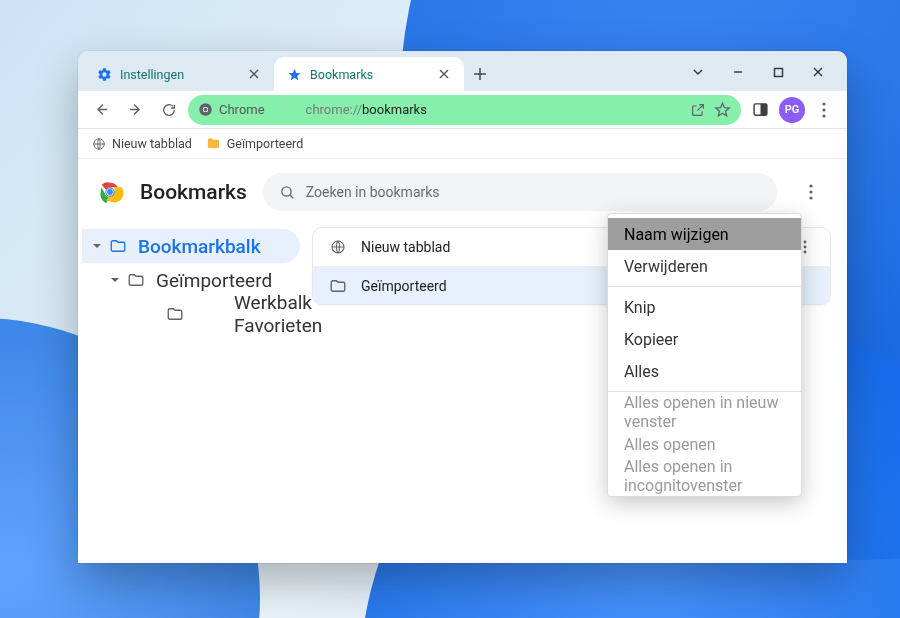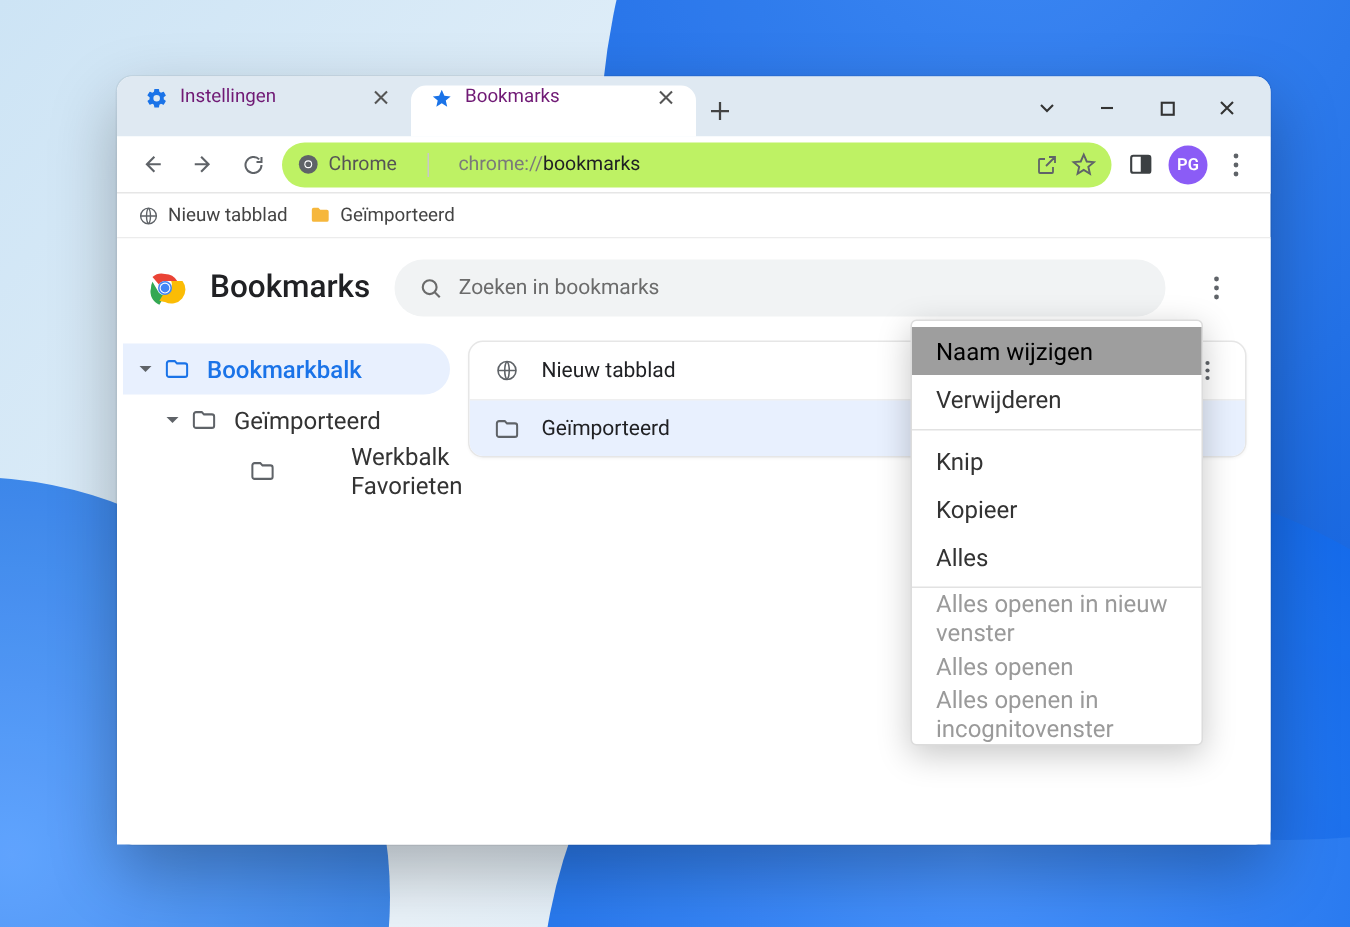--- a/index.html
+++ b/index.html
@@ -23,41 +23,41 @@
     box-shadow: 0 18px 45px rgba(0,0,0,.28), 0 0 0 1px rgba(0,0,0,.05);
     overflow: visible;
   }
 
   
   .tabstrip {
     height: 40px; background: #dfe9f2; border-radius: 10px 10px 0 0;
     display: flex; align-items: flex-end; padding: 0 6px;
   }
   .tab {
-    height: 34px; display: flex; align-items: flex-start; gap: 8px;
-    padding: 0 12px; font-size: 12.5px; color: #701a75; position: relative;
+    height: 34px; display: flex; align-items: center; gap: 8px;
+    padding: 0 12px; font-size: 12.5px; color: #0f766e; position: relative;
     border-radius: 10px 10px 0 0; min-width: 190px;
   }
   .tab.active { background: #fff; }
   .tab .favicon { width: 16px; height: 16px; display:flex; align-items:center; justify-content:center; }
   .tab .title { flex: 1; white-space: nowrap; overflow: hidden; text-overflow: ellipsis; }
   .tab .close { width:16px; height:16px; display:flex; align-items:center; justify-content:center; color:#555; }
   .newtab { width:28px; height:28px; border-radius:50%; display:flex; align-items:center; justify-content:center; margin:0 4px 3px 2px; color:#444; }
   .tabstrip-spacer { flex: 1; }
   .winctrl { display:flex; gap:6px; align-items:center; padding-right:6px; padding-bottom:4px; }
   .winbtn { width:34px; height:30px; display:flex; align-items:center; justify-content:center; color:#333; border-radius:6px; }
 
   
   .toolbar {
     height: 38px; background: #fff; border-bottom: 1px solid #e6e6e6;
     display: flex; align-items: center; gap: 4px; padding: 0 8px;
   }
   .tbtn { width:30px; height:30px; border-radius:50%; display:flex; align-items:center; justify-content:center; color:#555; }
   .omnibox {
-    flex:1; height:30px; background:#bef264; border-radius:15px;
+    flex:1; height:30px; background:#86efac; border-radius:15px;
     display:flex; align-items:center; padding:0 10px; gap:20px; font-size:13px; color:#555;
   }
   .omni-label { display:flex; align-items:center; gap:6px; }
   .omni-sep { width:1px; height:16px; background:#c8c8c8; }
   .url-strong { color:#202124; font-weight:400; }
   .omnibox-right { display:flex; gap:8px; align-items:center; }
   .avatar { width:26px; height:26px; border-radius:50%; background:#8b5cf6; color:#fff; font-size:11px; font-weight:600; display:flex; align-items:center; justify-content:center; }
 
   
   .bmbar { height:30px; display:flex; align-items:center; gap:14px; padding:0 14px; border-bottom:1px solid #ececec; font-size:12.5px; color:#444; }
@@ -66,21 +66,21 @@
   
   .page { position:relative; height: calc(100% - 40px - 38px - 30px); background:#fff; }
   .page-header { display:flex; align-items:center; gap:16px; padding:14px 18px 14px 18px; }
   .chrome-logo { width:28px; height:28px; position:relative; }
   .page-title { font-size:21px; font-weight:500; color:#202124; }
   .search-wrap { flex:1; height:38px; background:#f1f3f4; border-radius:19px; display:flex; align-items:center; gap:10px; padding:0 16px; color:#6b6b6b; font-size:14px; }
   .more-btn { width:36px; height:36px; display:flex; align-items:center; justify-content:center; color:#5f6368; border-radius:50%; }
 
   .page-body { display:flex; }
   .sidebar { width:230px; padding:4px 8px 0 4px; }
-  .tree-row { display:flex; align-items:center; height:34px; font-size:16px; color:#333; border-radius:0 17px 17px 0; padding-right:10px; }
+  .tree-row { display:flex; align-items:center; height:34px; font-size:19px; color:#333; border-radius:0 17px 17px 0; padding-right:10px; }
   .tree-row.selected { background:#e8f0fe; color:#1a73e8; font-weight:500; }
   .toggle { width:22px; display:flex; align-items:center; justify-content:center; color:#5f6368; }
   .tree-icon { width:20px; height:20px; display:flex; align-items:center; justify-content:center; margin-right:10px; }
   .depth0 { padding-left: 4px; }
   .depth1 { padding-left: 22px; }
   .depth2 { padding-left: 44px; gap: 40px; }
 
   .main-col { flex:1; padding: 2px 16px 0 4px; }
   .card {
     background:#fff; border:1px solid #e6e6e6; border-radius:10px;

